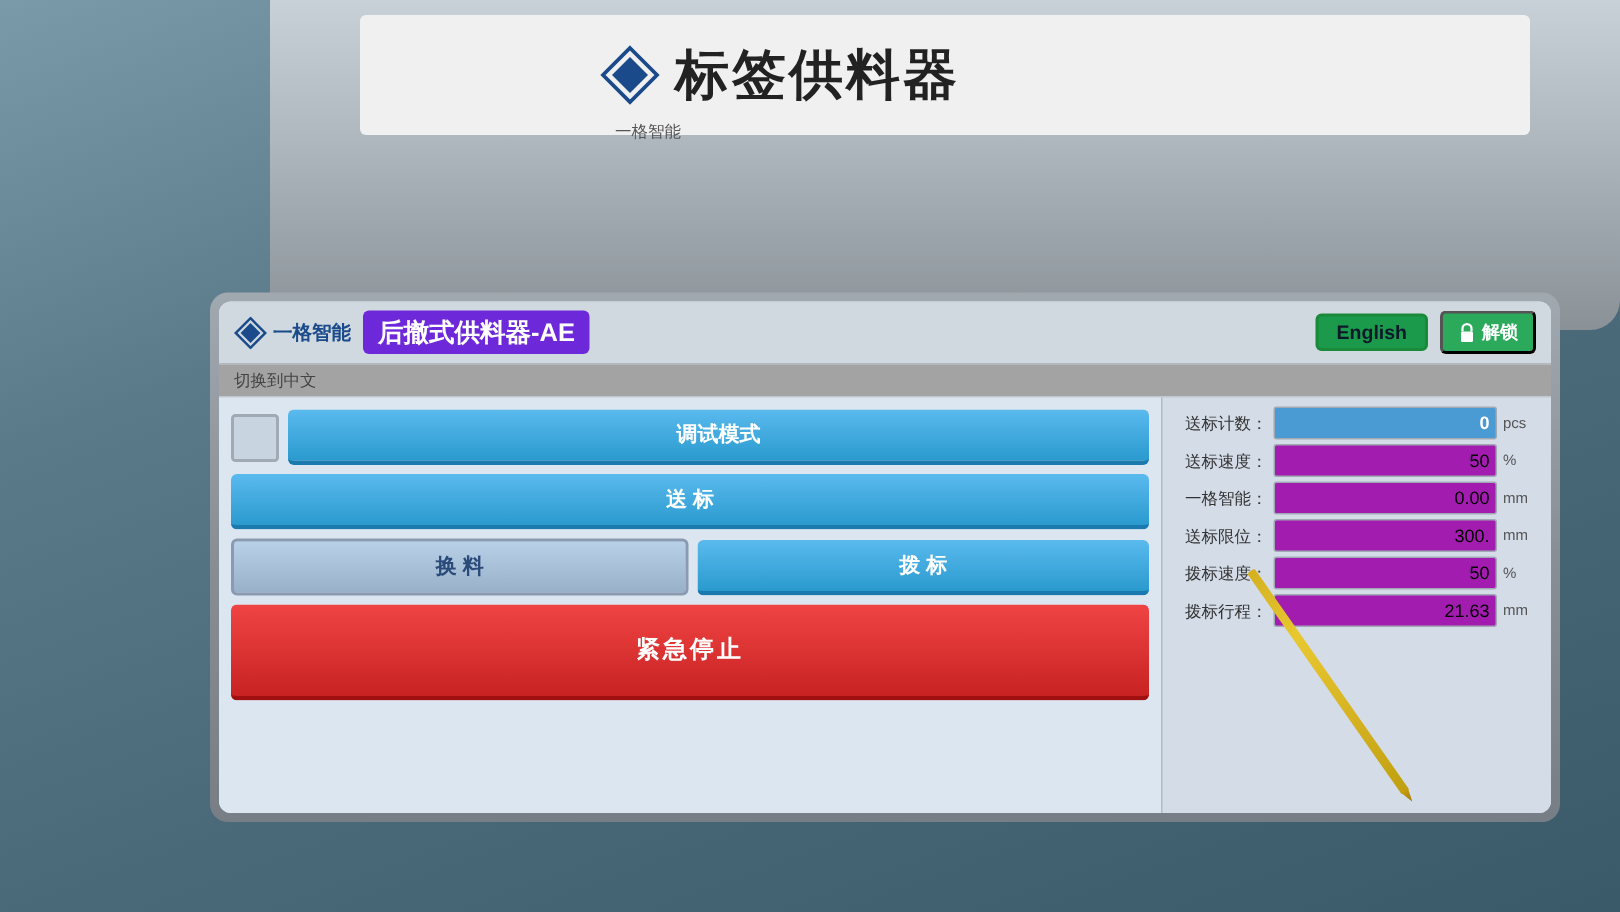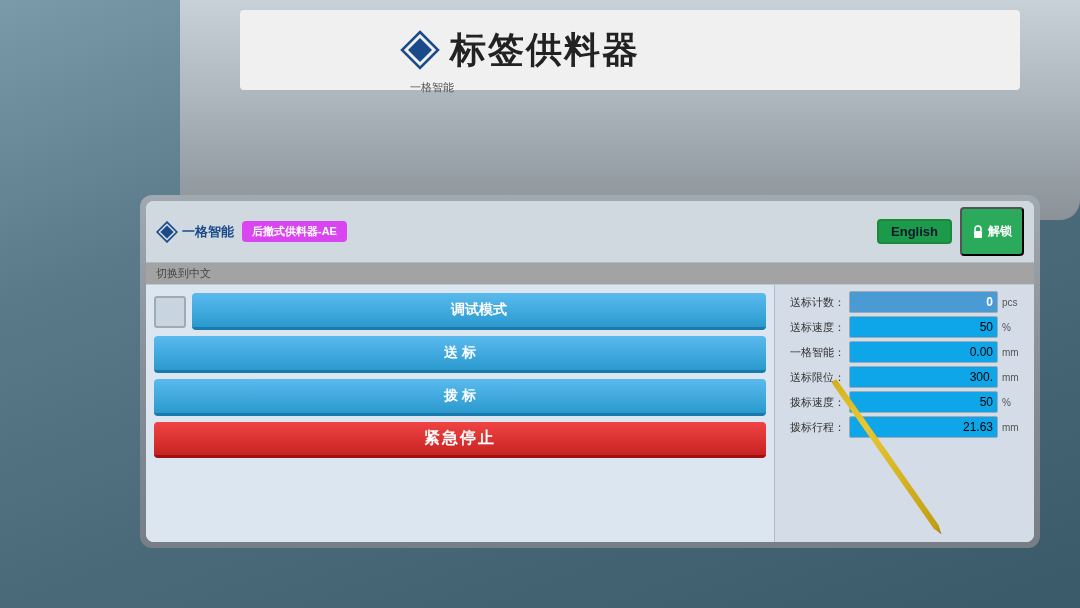--- a/index.html
+++ b/index.html
@@ -112,23 +112,23 @@
       gap: 4px;
     }
 
     .brand-text {
       font-size: 13px;
       font-weight: bold;
       color: #1a4a8a;
     }
 
     .model-badge {
-      background: #d946ef;
+      background: #6d28d9;
       color: white;
-      font-size: 11px;
+      font-size: 17px;
       font-weight: bold;
       padding: 3px 10px;
       border-radius: 4px;
     }
 
     .lang-btn {
       background: #1a9a4a;
       color: #0f172a;
       font-size: 13px;
       font-weight: bold;
@@ -136,21 +136,21 @@
       border-radius: 4px;
       cursor: pointer;
       border: 2px solid #1a8a3a;
     }
 
     .unlock-btn {
       background: #2aaa5a;
       color: white;
       font-size: 12px;
       font-weight: bold;
-      padding: 14px 10px;
+      padding: 4px 10px;
       border-radius: 4px;
       cursor: pointer;
       display: flex;
       align-items: center;
       gap: 4px;
     }
 
     .spacer { flex: 1; }
 
     
@@ -231,21 +231,21 @@
       border-radius: 4px;
       text-align: center;
     }
 
     .btn-red {
       width: 100%;
       background: linear-gradient(180deg, #f04444 0%, #c82222 100%);
       color: white;
       font-size: 16px;
       font-weight: bold;
-      padding: 6px;
+      padding: 20px;
       border: none;
       border-radius: 4px;
       cursor: pointer;
       text-align: center;
       border-bottom: 3px solid #a01010;
       letter-spacing: 2px;
     }
 
     
     .right-panel {
@@ -269,21 +269,21 @@
     .param-label {
       width: 62px;
       text-align: right;
       color: #333;
       font-size: 11px;
       white-space: nowrap;
     }
 
     .param-value {
       flex: 1;
-      background: #0ea5e9;
+      background: #a21caf;
       border: 1px solid #a0aab4;
       border-radius: 2px;
       padding: 2px 4px;
       text-align: right;
       font-size: 12px;
       min-height: 20px;
       line-height: 16px;
     }
 
     .param-value.highlight {
@@ -372,20 +372,21 @@
         <div class="btn-row">
           <div class="checkbox-area"></div>
           <button class="btn-blue">调试模式</button>
         </div>
 
         <div class="btn-row">
           <button class="btn-blue">送 标</button>
         </div>
 
         <div class="btn-row">
+          <button class="btn-blue-outline">换 料</button>
           <button class="btn-blue">拨 标</button>
         </div>
 
         <button class="btn-red">紧急停止</button>
 
       </div>
 
       <div class="right-panel">
 
       <div class="param-row">

